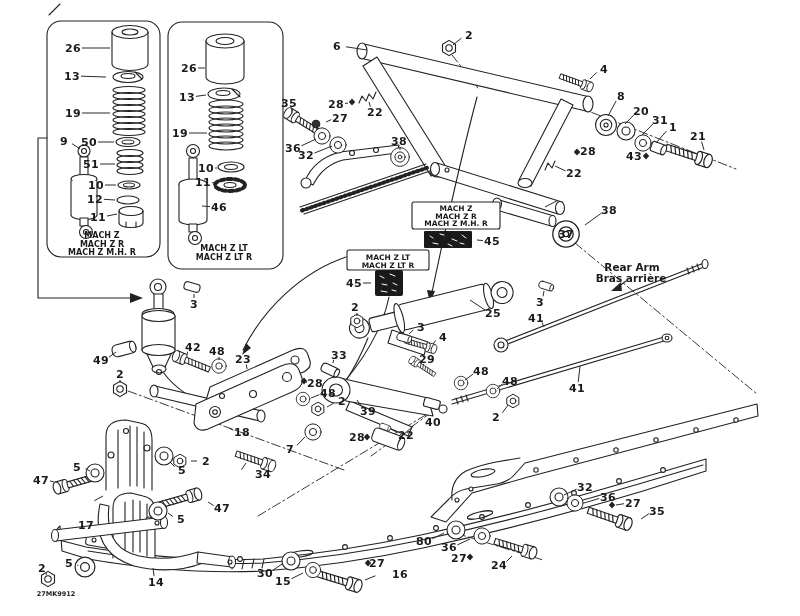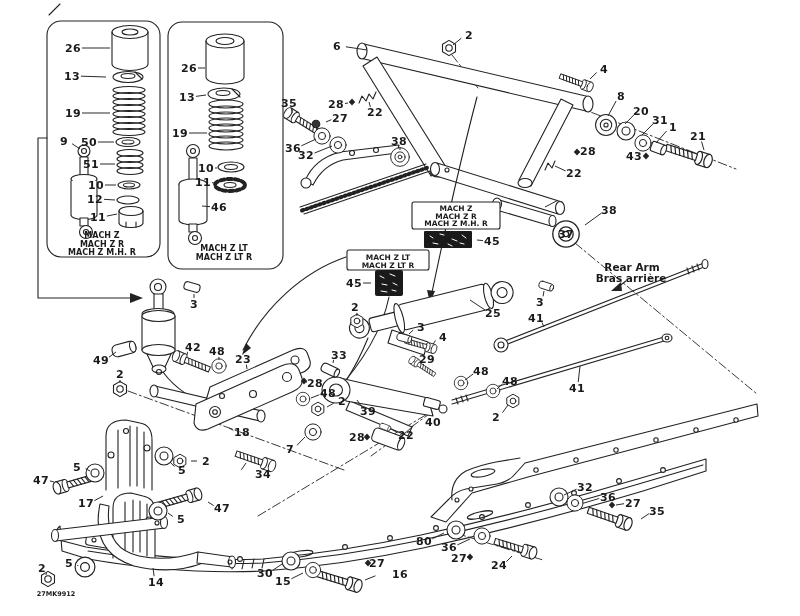--- a/index.html
+++ b/index.html
@@ -557,21 +557,21 @@
       <span class="callout" style="left: 328px; top: 393px;">48</span>
       <span class="callout" style="left: 342px; top: 401px;">2</span>
       <span class="callout" style="left: 368px; top: 411px;">39</span>
       <span class="callout" style="left: 433px; top: 422px;">40</span>
       <span class="callout" style="left: 406px; top: 435px;">22</span>
       <span class="callout" style="left: 357px; top: 437px;">28</span>
       <span class="callout" style="left: 290px; top: 449px;">7</span>
       <span class="callout" style="left: 235px; top: 474px; margin-left: 28px;">34</span>
       <span class="callout" style="left: 41px; top: 480px;">47</span>
       <span class="callout" style="left: 77px; top: 467px;">5</span>
-      <span class="callout" style="left: 86px; top: 503px;">17</span>
+      <span class="callout" style="left: 86px; top: 525px;">17</span>
       <span class="callout" style="left: 206px; top: 461px;">2</span>
       <span class="callout" style="left: 182px; top: 470px;">5</span>
       <span class="callout" style="left: 222px; top: 508px;">47</span>
       <span class="callout" style="left: 181px; top: 519px;">5</span>
       <span class="callout" style="left: 42px; top: 568px;">2</span>
       <span class="callout" style="left: 69px; top: 563px;">5</span>
       <span class="callout" style="left: 156px; top: 582px;">14</span>
       <span class="callout" style="left: 265px; top: 573px;">30</span>
       <span class="callout" style="left: 283px; top: 581px;">15</span>
       <span class="callout" style="left: 377px; top: 563px;">27</span>

